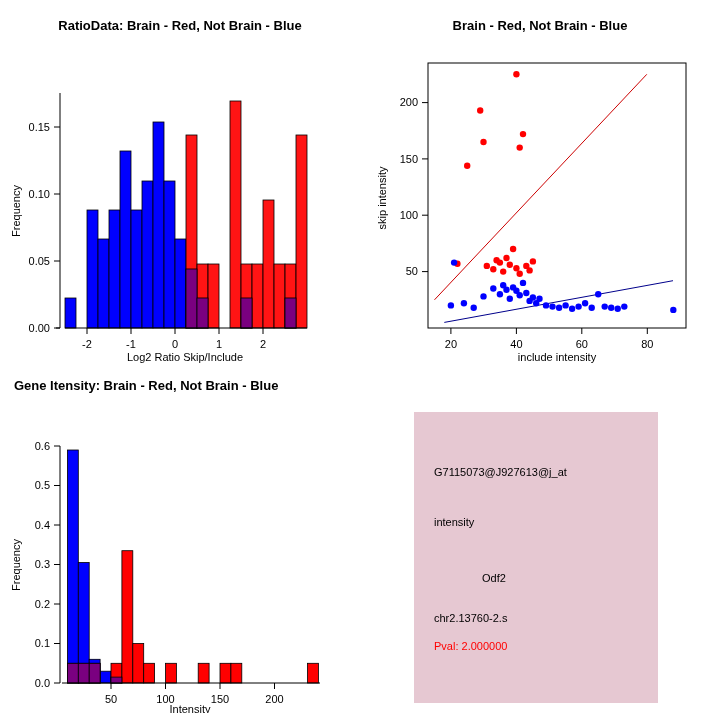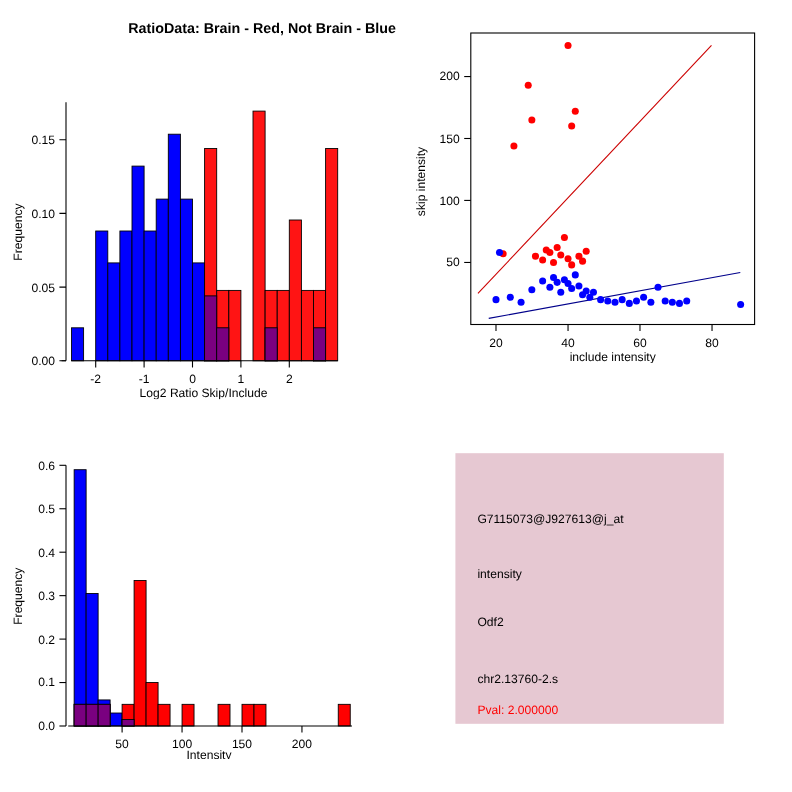--- a/index.html
+++ b/index.html
@@ -1,24 +1,24 @@
 <!DOCTYPE html>
 <html><head>
 <meta charset="utf-8">
 <style>
   html,body{margin:0;padding:0;background:#ffffff;}
   body{width:720px;height:720px;font-family:"Liberation Sans",sans-serif;color:#000;}
   .page{position:relative;width:720px;height:720px;}
   .panel{position:absolute;}
-  .title{font-size:13px;font-weight:bold;text-align:right;}
+  .title{font-size:13px;font-weight:bold;text-align:center;}
   svg{display:block;}
   text{font-family:"Liberation Sans",sans-serif;}
   .axlabel{font-size:11px;}
   .ticklabel{font-size:11px;}
-  .infobox{position:absolute;left:414px;top:412px;width:244px;height:246px;background:#e6c8d2;}
+  .infobox{position:absolute;left:414px;top:412px;width:244px;height:291px;background:#e6c8d2;}
   .infobox .line{position:absolute;left:20px;font-size:11px;color:#000;}
   .infobox .pval{color:#ff0000;}
 </style>
 </head>
 <body>
 
 <div class="page">
 
   <div class="panel" style="left:0;top:0;width:360px;height:360px;">
     <div class="title" style="margin-top:18px;">RatioData: Brain - Red, Not Brain - Blue</div>
@@ -86,20 +86,21 @@
         <text x="131" y="315">-1</text>
         <text x="175" y="315">0</text>
         <text x="219" y="315">1</text>
         <text x="263" y="315">2</text>
       </g>
       <text class="axlabel" x="185" y="328" text-anchor="middle">Log2 Ratio Skip/Include</text>
     </svg>
   </div>
 
   <div class="panel" style="left:360px;top:0;width:360px;height:360px;">
+    <div class="title" style="margin-top:18px;">Brain - Red, Not Brain - Blue</div>
     <svg width="360" height="330" viewBox="0 0 360 330">
 
       <rect x="68" y="30" width="258" height="265" fill="none" stroke="#000" stroke-width="1"></rect>
 
       <line x1="74.5" y1="266.8" x2="286.8" y2="41.3" stroke="#cc0000" stroke-width="1"></line>
       <line x1="84.3" y1="289.4" x2="313.0" y2="247.7" stroke="#00008b" stroke-width="1"></line>
 
       <g fill="#ff0000">
         <circle cx="97.4" cy="230.7" r="3.2"></circle>
         <circle cx="107.2" cy="132.7" r="3.2"></circle>
@@ -179,20 +180,21 @@
         <text x="90.9" y="315">20</text>
         <text x="156.4" y="315">40</text>
         <text x="221.8" y="315">60</text>
         <text x="287.3" y="315">80</text>
       </g>
       <text class="axlabel" x="197" y="328" text-anchor="middle">include intensity</text>
     </svg>
   </div>
 
   <div class="panel" style="left:0;top:370px;width:380px;height:350px;">
+    <div class="title" style="margin-top:8px;text-align:left;padding-left:14px;">Gene Itensity: Brain - Red, Not Brain - Blue</div>
     <svg width="380" height="320" viewBox="0 0 380 320">
 
       <line x1="60" y1="53" x2="60" y2="290" stroke="#000" stroke-width="1"></line>
       <g class="ticklabel" text-anchor="end">
         <line x1="60" y1="290" x2="54" y2="290" stroke="#000"></line>
         <line x1="60" y1="250.5" x2="54" y2="250.5" stroke="#000"></line>
         <line x1="60" y1="211" x2="54" y2="211" stroke="#000"></line>
         <line x1="60" y1="171.5" x2="54" y2="171.5" stroke="#000"></line>
         <line x1="60" y1="132" x2="54" y2="132" stroke="#000"></line>
         <line x1="60" y1="92.5" x2="54" y2="92.5" stroke="#000"></line>
@@ -246,18 +248,18 @@
         <text x="220.0" y="310">150</text>
         <text x="274.5" y="310">200</text>
       </g>
       <text class="axlabel" x="190" y="320" text-anchor="middle">Intensity</text>
     </svg>
   </div>
 
   <div class="infobox">
     <div class="line" style="top:54px;">G7115073@J927613@j_at</div>
     <div class="line" style="top:104px;">intensity</div>
-    <div class="line" style="top:148px;">Odf2</div>
+    <div class="line" style="top:160px;margin-left:48px;">Odf2</div>
     <div class="line" style="top:200px;">chr2.13760-2.s</div>
     <div class="line pval" style="top:228px;">Pval: 2.000000</div>
   </div>
 
 </div>
 
 </body></html>

